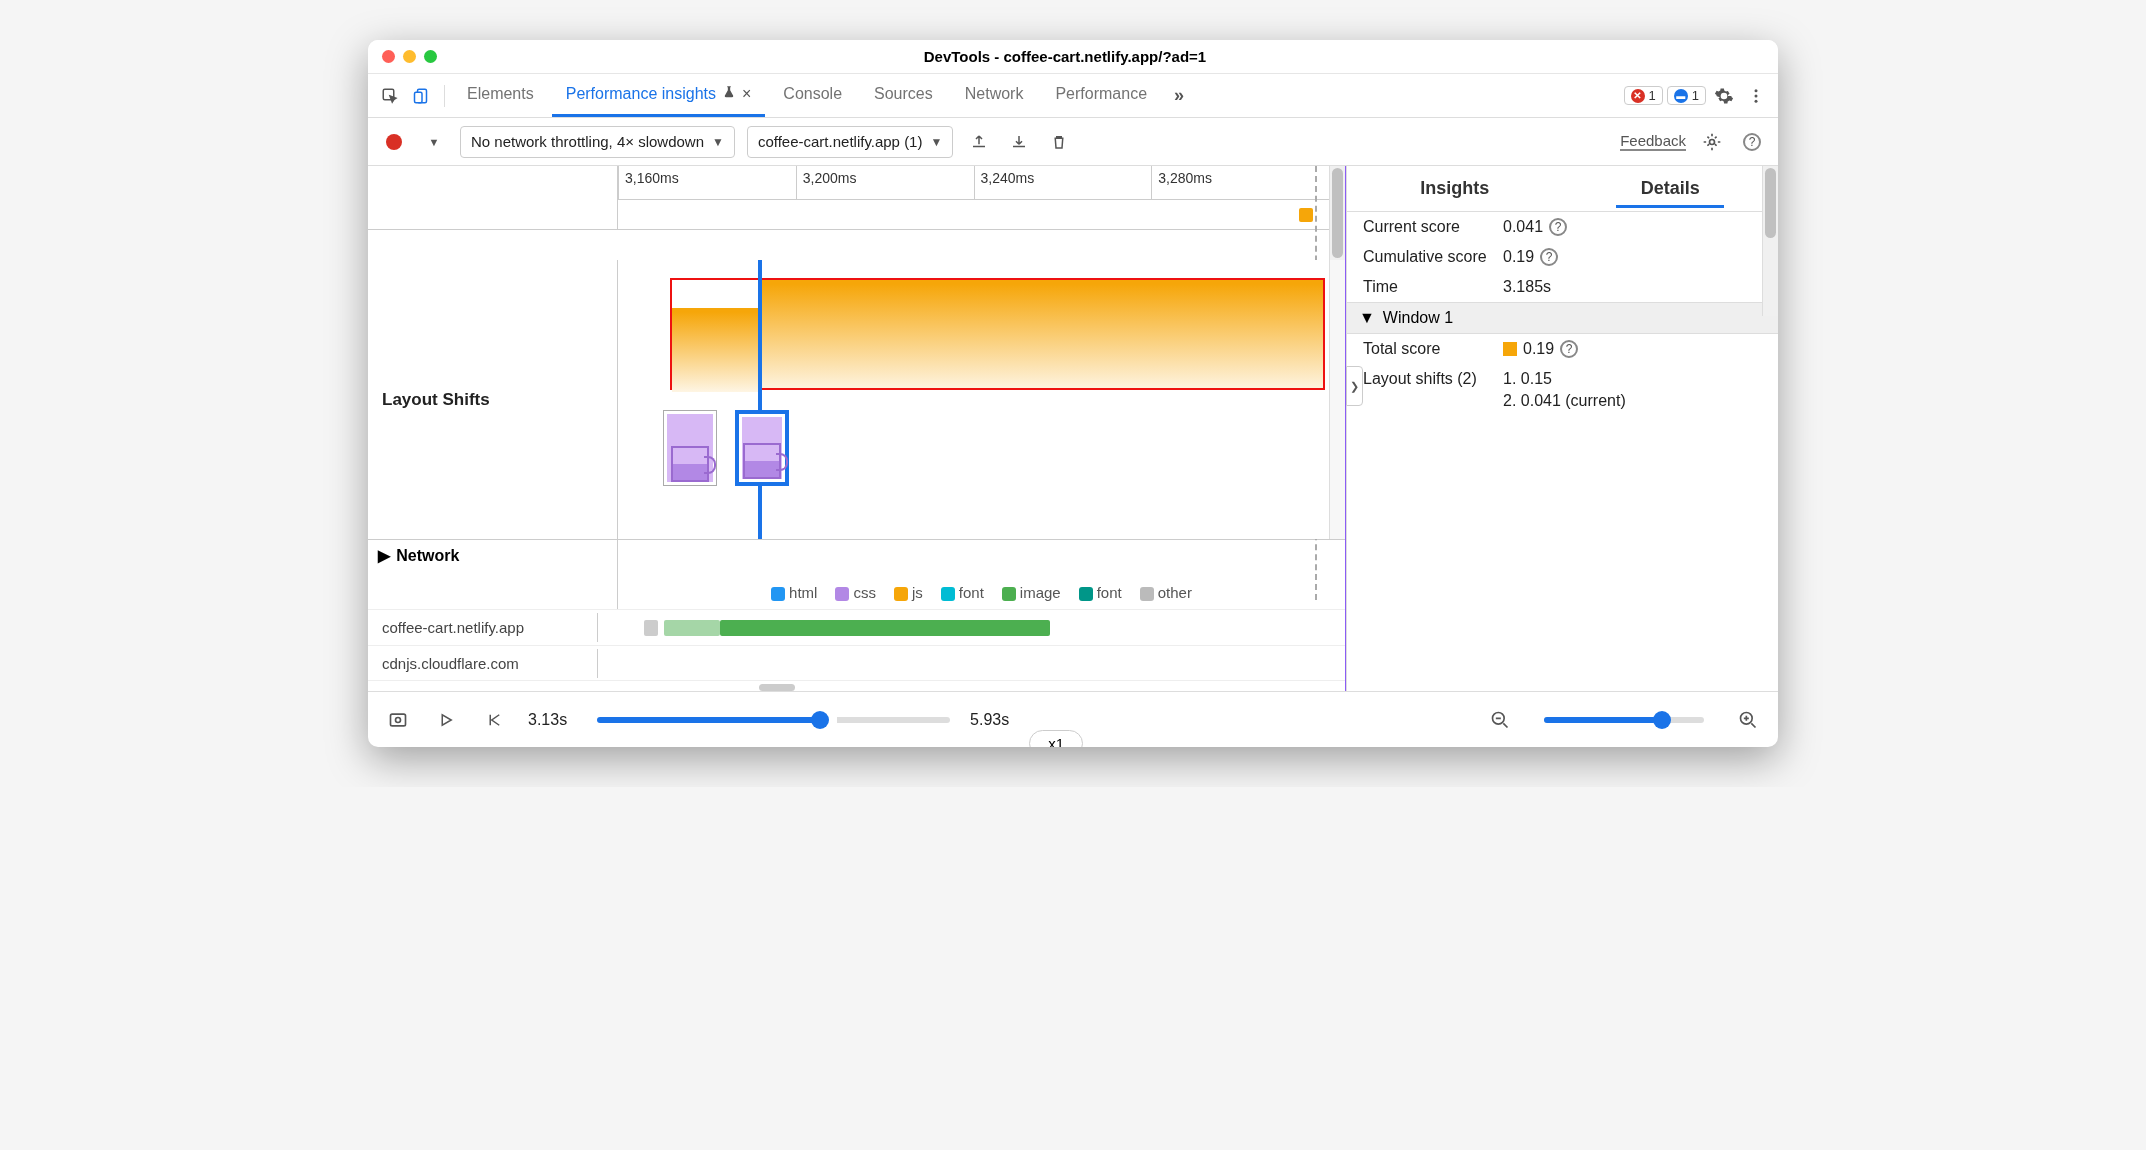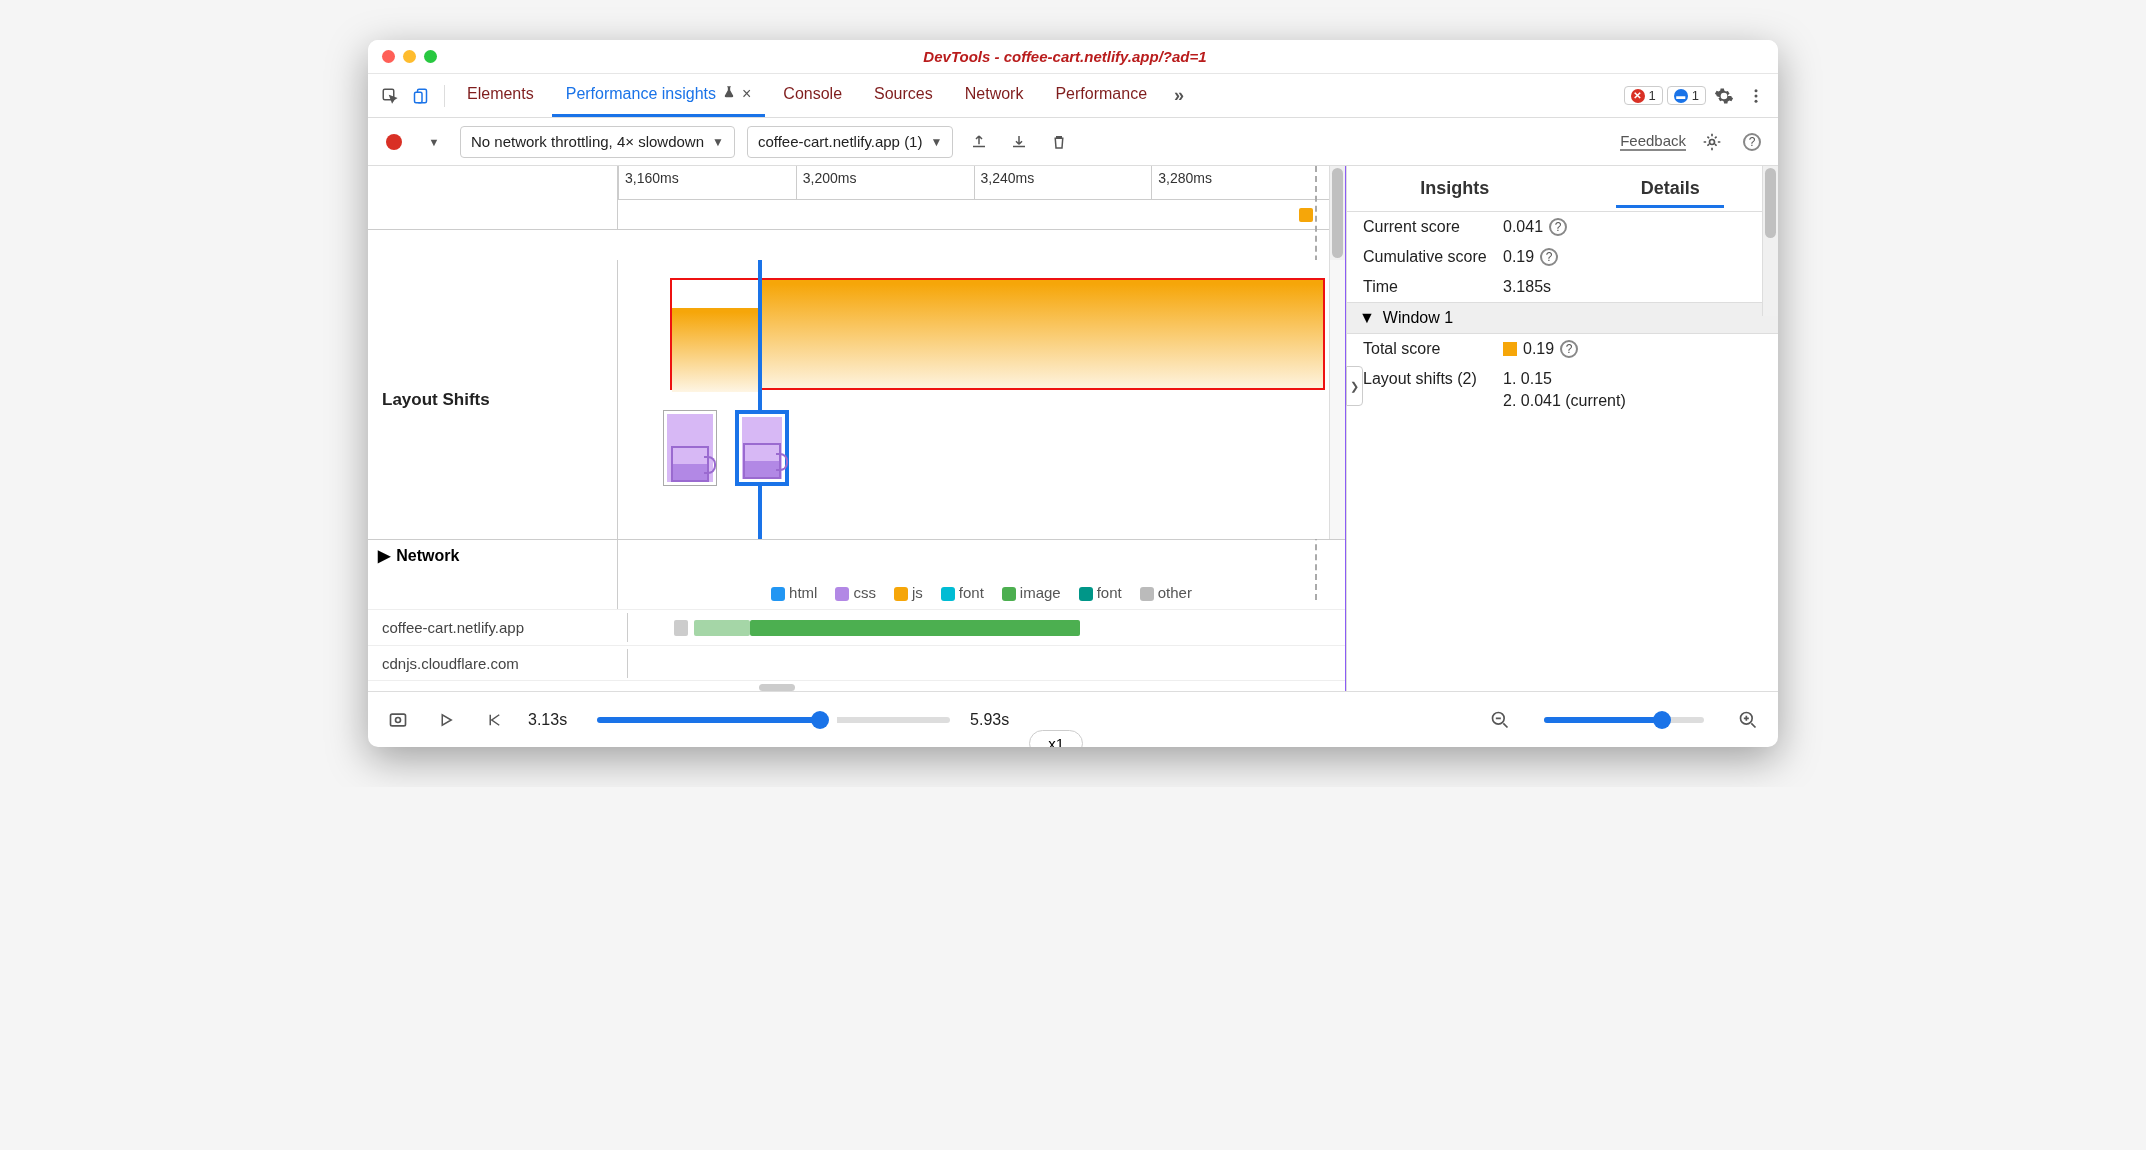--- a/index.html
+++ b/index.html
@@ -26,39 +26,39 @@
     padding: 0 14px;
     background: #fff;
     border-bottom: 1px solid #e6e6e6;
     position: relative;
   }
   .traffic { display: flex; gap: 8px; }
   .dot { width: 13px; height: 13px; border-radius: 50%; }
   .dot.red { background: #ff5f57; }
   .dot.yellow { background: #febc2e; }
   .dot.green { background: #28c840; }
-  .title { position: absolute; left: 0; right: 16px; text-align: center; font-weight: 600; font-size: 15px; color: #b91c1c; pointer-events: none; font-style: italic;}
+  .title { position: absolute; left: 0; right: 16px; text-align: center; font-weight: 600; font-size: 15px; color: #000000; pointer-events: none;}
   .tabbar {
     display: flex;
     align-items: center;
     height: 44px;
     border-bottom: 1px solid #ddd;
     padding: 0 8px;
     gap: 4px;
   }
   .ic { display: inline-flex; align-items:center; justify-content:center; width:28px; height:28px; color:#555; }
   .ic-blue { color:#1a73e8;}
   .vdiv { width:1px; height:22px; background:#ddd; margin:0 4px; }
   .tab {
     padding: 0 14px;
     height: 100%;
     display: flex;
     align-items: center;
     font-size: 16px;
-    color: #7f1d1d;
+    color: #737373;
     gap: 6px;
     border-bottom: 3px solid transparent;
   }
   .tab.active { color:#1a73e8; border-bottom-color:#1a73e8; }
   .spacer { flex: 1; }
   .badge {
     display: inline-flex; align-items: center; gap:4px;
     border:1px solid #ccc; border-radius: 4px; padding: 1px 6px;
     font-size: 13px; color:#333;
   }
@@ -176,21 +176,21 @@
   .cup::after { content:''; position:absolute; right:-9px; top:8px; width:10px; height:14px; border:2px solid #9a6ad0; border-left:none; border-radius:0 8px 8px 0;}
   .cup-inner { height:50%; background:#d7b8f5; }
   .thumb-bg { position:absolute; inset:3px; background:#d7b8f5; }
 
   .legend { display:flex; gap:18px; padding:8px 14px; font-size:15px; align-items:center; color:#555;}
   .lsw { width:14px; height:14px; border-radius:3px; display:inline-block; margin-right:4px; vertical-align:middle;}
   .l-html{background:#2196f3;} .l-css{background:#b288e5;} .l-js{background:#f6a609;}
   .l-font{background:#00bcd4;} .l-img{background:#4caf50;} .l-media{background:#009688;} .l-other{background:#bbb;}
 
   .netrow { display:flex; align-items:center; border-top:1px solid #eee; height:36px; }
-  .netrow .dom { width:260px; padding:6px 14px; font-size:15px; color:#444; border-right:1px solid #ccc;}
+  .netrow .dom { width:230px; padding:6px 14px; font-size:15px; color:#444; border-right:1px solid #ccc;}
   .netbar-wrap { flex:1; position:relative; height:100%; }
   .netbar {
     position:absolute; height:16px; top:10px; border-radius:2px;
   }
   .scrub-bar {
     position:absolute; left:40%; bottom:0; width:36px; height:7px;
     background:#ccc; border-radius:4px;
   }
   .vscrollbar {
     width:16px; background:#f0f0f0; border-left:1px solid #ddd;

